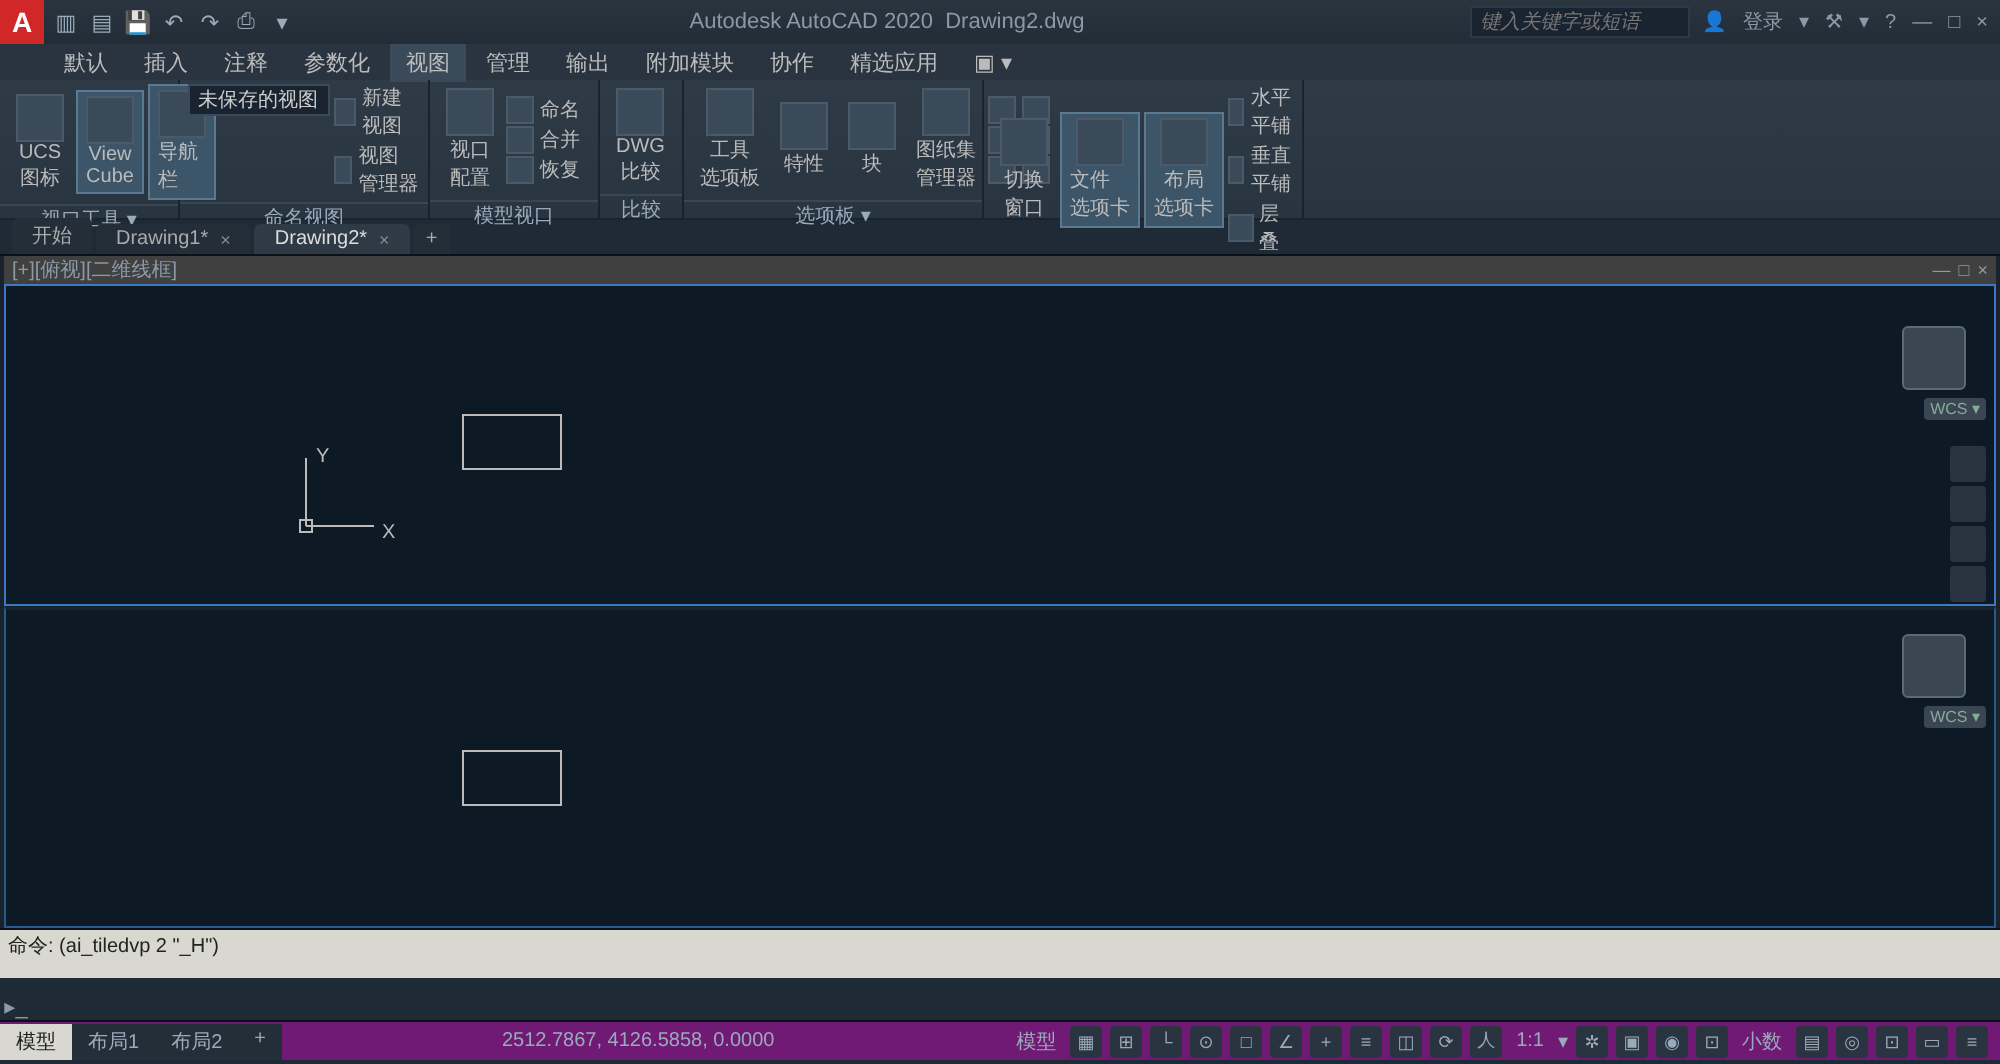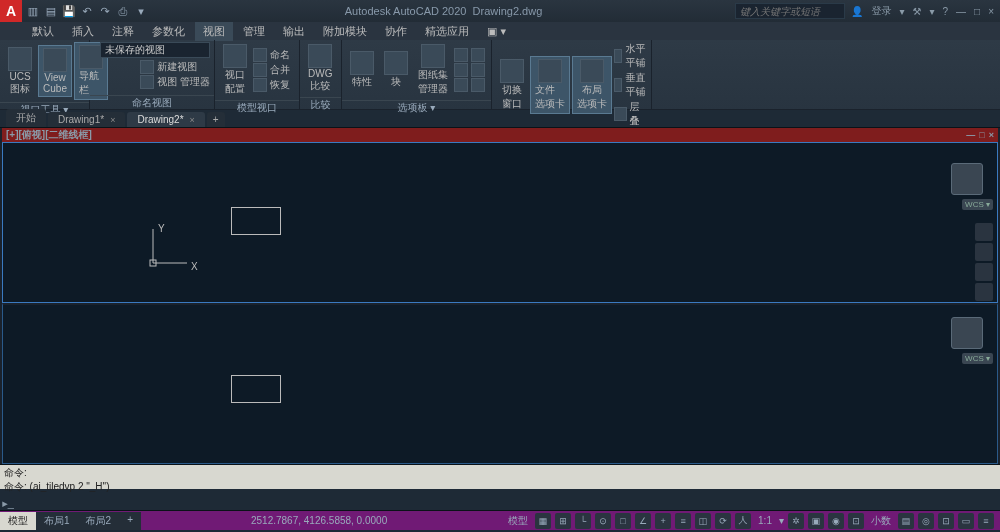--- a/index.html
+++ b/index.html
@@ -25,21 +25,21 @@
 .rbtn-ico-sm { width: 14px; height: 14px; background: #3a4a58; border: 1px solid #4a5a68; }
 .rbtn-rows { display: flex; flex-direction: column; gap: 1px; }
 .rbtn-row { display: flex; align-items: center; gap: 3px; font-size: 10px; color: #bbb; }
 .combo { background: #1a2430; border: 1px solid #3a4a58; height: 16px; width: 110px; display: flex; align-items: center; padding: 0 4px; font-size: 10px; color: #ccc; }
 .filetabs { height: 18px; background: #1e2a36; display: flex; align-items: flex-end; padding-left: 6px; border-bottom: 1px solid #0a1218; }
 .filetab { padding: 2px 10px; background: #242e38; color: #aaa; font-size: 10px; margin-right: 2px; border-top-left-radius: 3px; border-top-right-radius: 3px; display: flex; align-items: center; gap: 6px; }
 .filetab.active { background: #2e3a46; color: #ddd; }
 .filetab .x { color: #888; font-size: 9px; }
 .filetab.plus { background: #242e38; padding: 2px 6px; }
 .viewport-wrap { height: 336px; display: flex; flex-direction: column; border-left: 2px solid #1a222c; border-right: 2px solid #1a222c; }
-.vp-header { height: 14px; background: #7f1d1d; color: #8a9aa8; font-size: 10px; padding-left: 4px; display: flex; justify-content: space-between; align-items: center; font-weight: bold; }
+.vp-header { height: 14px; background: #404040; color: #8a9aa8; font-size: 10px; padding-left: 4px; display: flex; justify-content: space-between; align-items: center; }
 .vp-ctrls { display: flex; gap: 4px; padding-right: 4px; }
 .vp-ctrls span { font-size: 9px; color: #8a9aa8; }
 .viewport { flex: 1; background: #0d1a26; position: relative; border: 1px solid #2a5a8a; }
 .viewport.active { border: 1px solid #3a7ac0; }
 .rect-shape { position: absolute; border: 1px solid #bbb; }
 .ucs-icon { position: absolute; left: 150px; top: 210px; color: #bbb; font-size: 10px; }
 .ucs-icon .y { position: absolute; left: 5px; top: -40px; }
 .ucs-icon .x { position: absolute; left: 38px; top: -2px; }
 .ucs-icon svg { overflow: visible; }
 .viewcube { position: absolute; right: 14px; top: 20px; width: 32px; height: 32px; background: #3a4652; border: 1px solid #5a6a78; border-radius: 3px; }
@@ -121,21 +121,21 @@
         </div>
       <div class="rbtn active">
           <div class="rbtn-ico"></div>
           <span>导航栏</span>
         </div>
     </div>
     <div class="ribbon-group-title">视口工具 ▾</div>
   </div>
 
   <div class="ribbon-group" style="width:125px">
-    <div class="ribbon-group-body" style="flex-direction:column;align-items:flex-end;gap:2px">
+    <div class="ribbon-group-body" style="flex-direction:row;align-items:flex-start;gap:2px">
       <div class="combo">
           <span>未保存的视图</span>
         </div>
       <div class="rbtn-rows">
         <div class="rbtn-row">
             <div class="rbtn-ico-sm"></div>
             <span>新建视图</span>
           </div>
         <div class="rbtn-row">
             <div class="rbtn-ico-sm"></div>
@@ -177,20 +177,25 @@
           <div class="rbtn-ico"></div>
           <span style="white-space:pre;text-align:center">DWG
 比较</span>
         </div>
     </div>
     <div class="ribbon-group-title">比较</div>
   </div>
 
   <div class="ribbon-group" style="width:150px">
     <div class="ribbon-group-body">
+      <div class="rbtn">
+          <div class="rbtn-ico"></div>
+          <span style="white-space:pre;text-align:center">工具
+选项板</span>
+        </div>
       <div class="rbtn">
           <div class="rbtn-ico"></div>
           <span>特性</span>
         </div>
       <div class="rbtn">
           <div class="rbtn-ico"></div>
           <span>块</span>
         </div>
       <div class="rbtn">
           <div class="rbtn-ico"></div>
@@ -297,21 +302,20 @@
   </div>
   <div class="viewport" style="flex:1;border-top:2px solid #1a222c">
     <div class="rect-shape" style="left:228px;top:70px;width:50px;height:28px"></div>
     <div class="viewcube" style="top:12px"></div>
     <div class="wcs-label" style="top:48px">WCS ▾</div>
   </div>
 </div>
 
 <div class="cmdline-wrap">
   <div class="cmd-history">
-    <div>命令:</div>
     <div>命令:  (ai_tiledvp 2 "_H")</div>
   </div>
 </div>
 <div class="cmd-input">
   <span class="cmd-prompt">▸_</span>
 </div>
 
 <div class="statusbar">
   <div class="sb-tabs">
     <div class="sb-tab active">模型</div>

